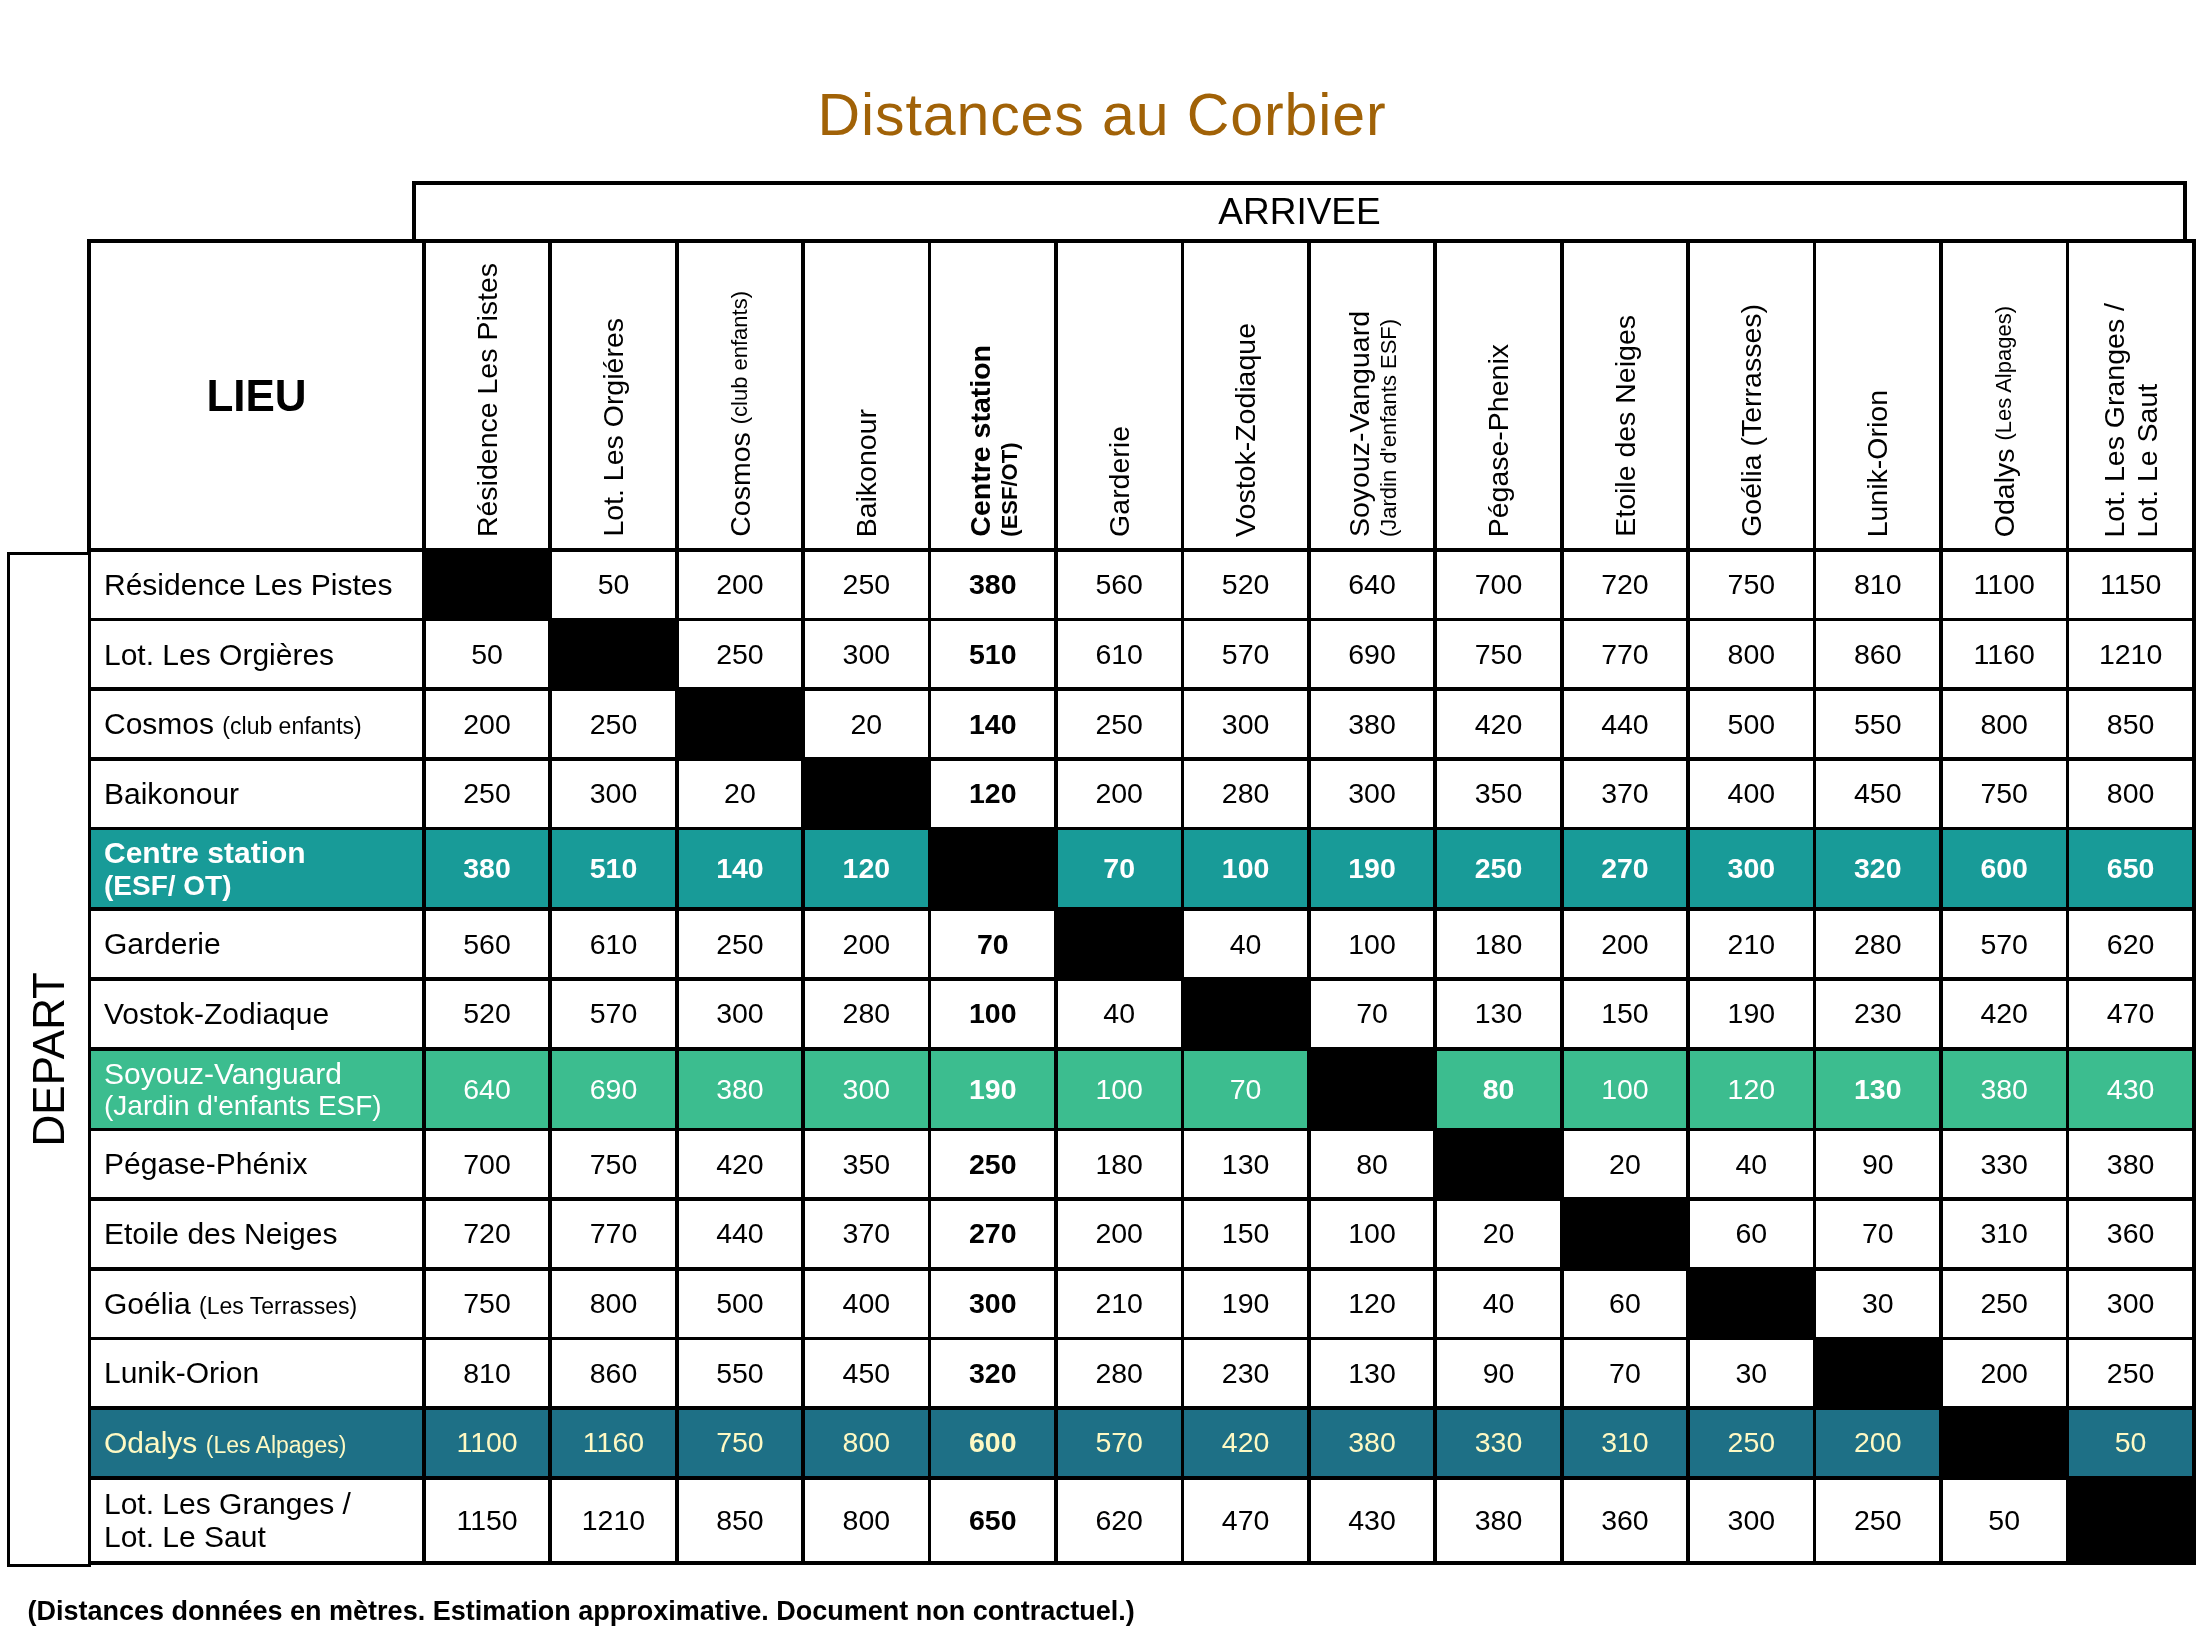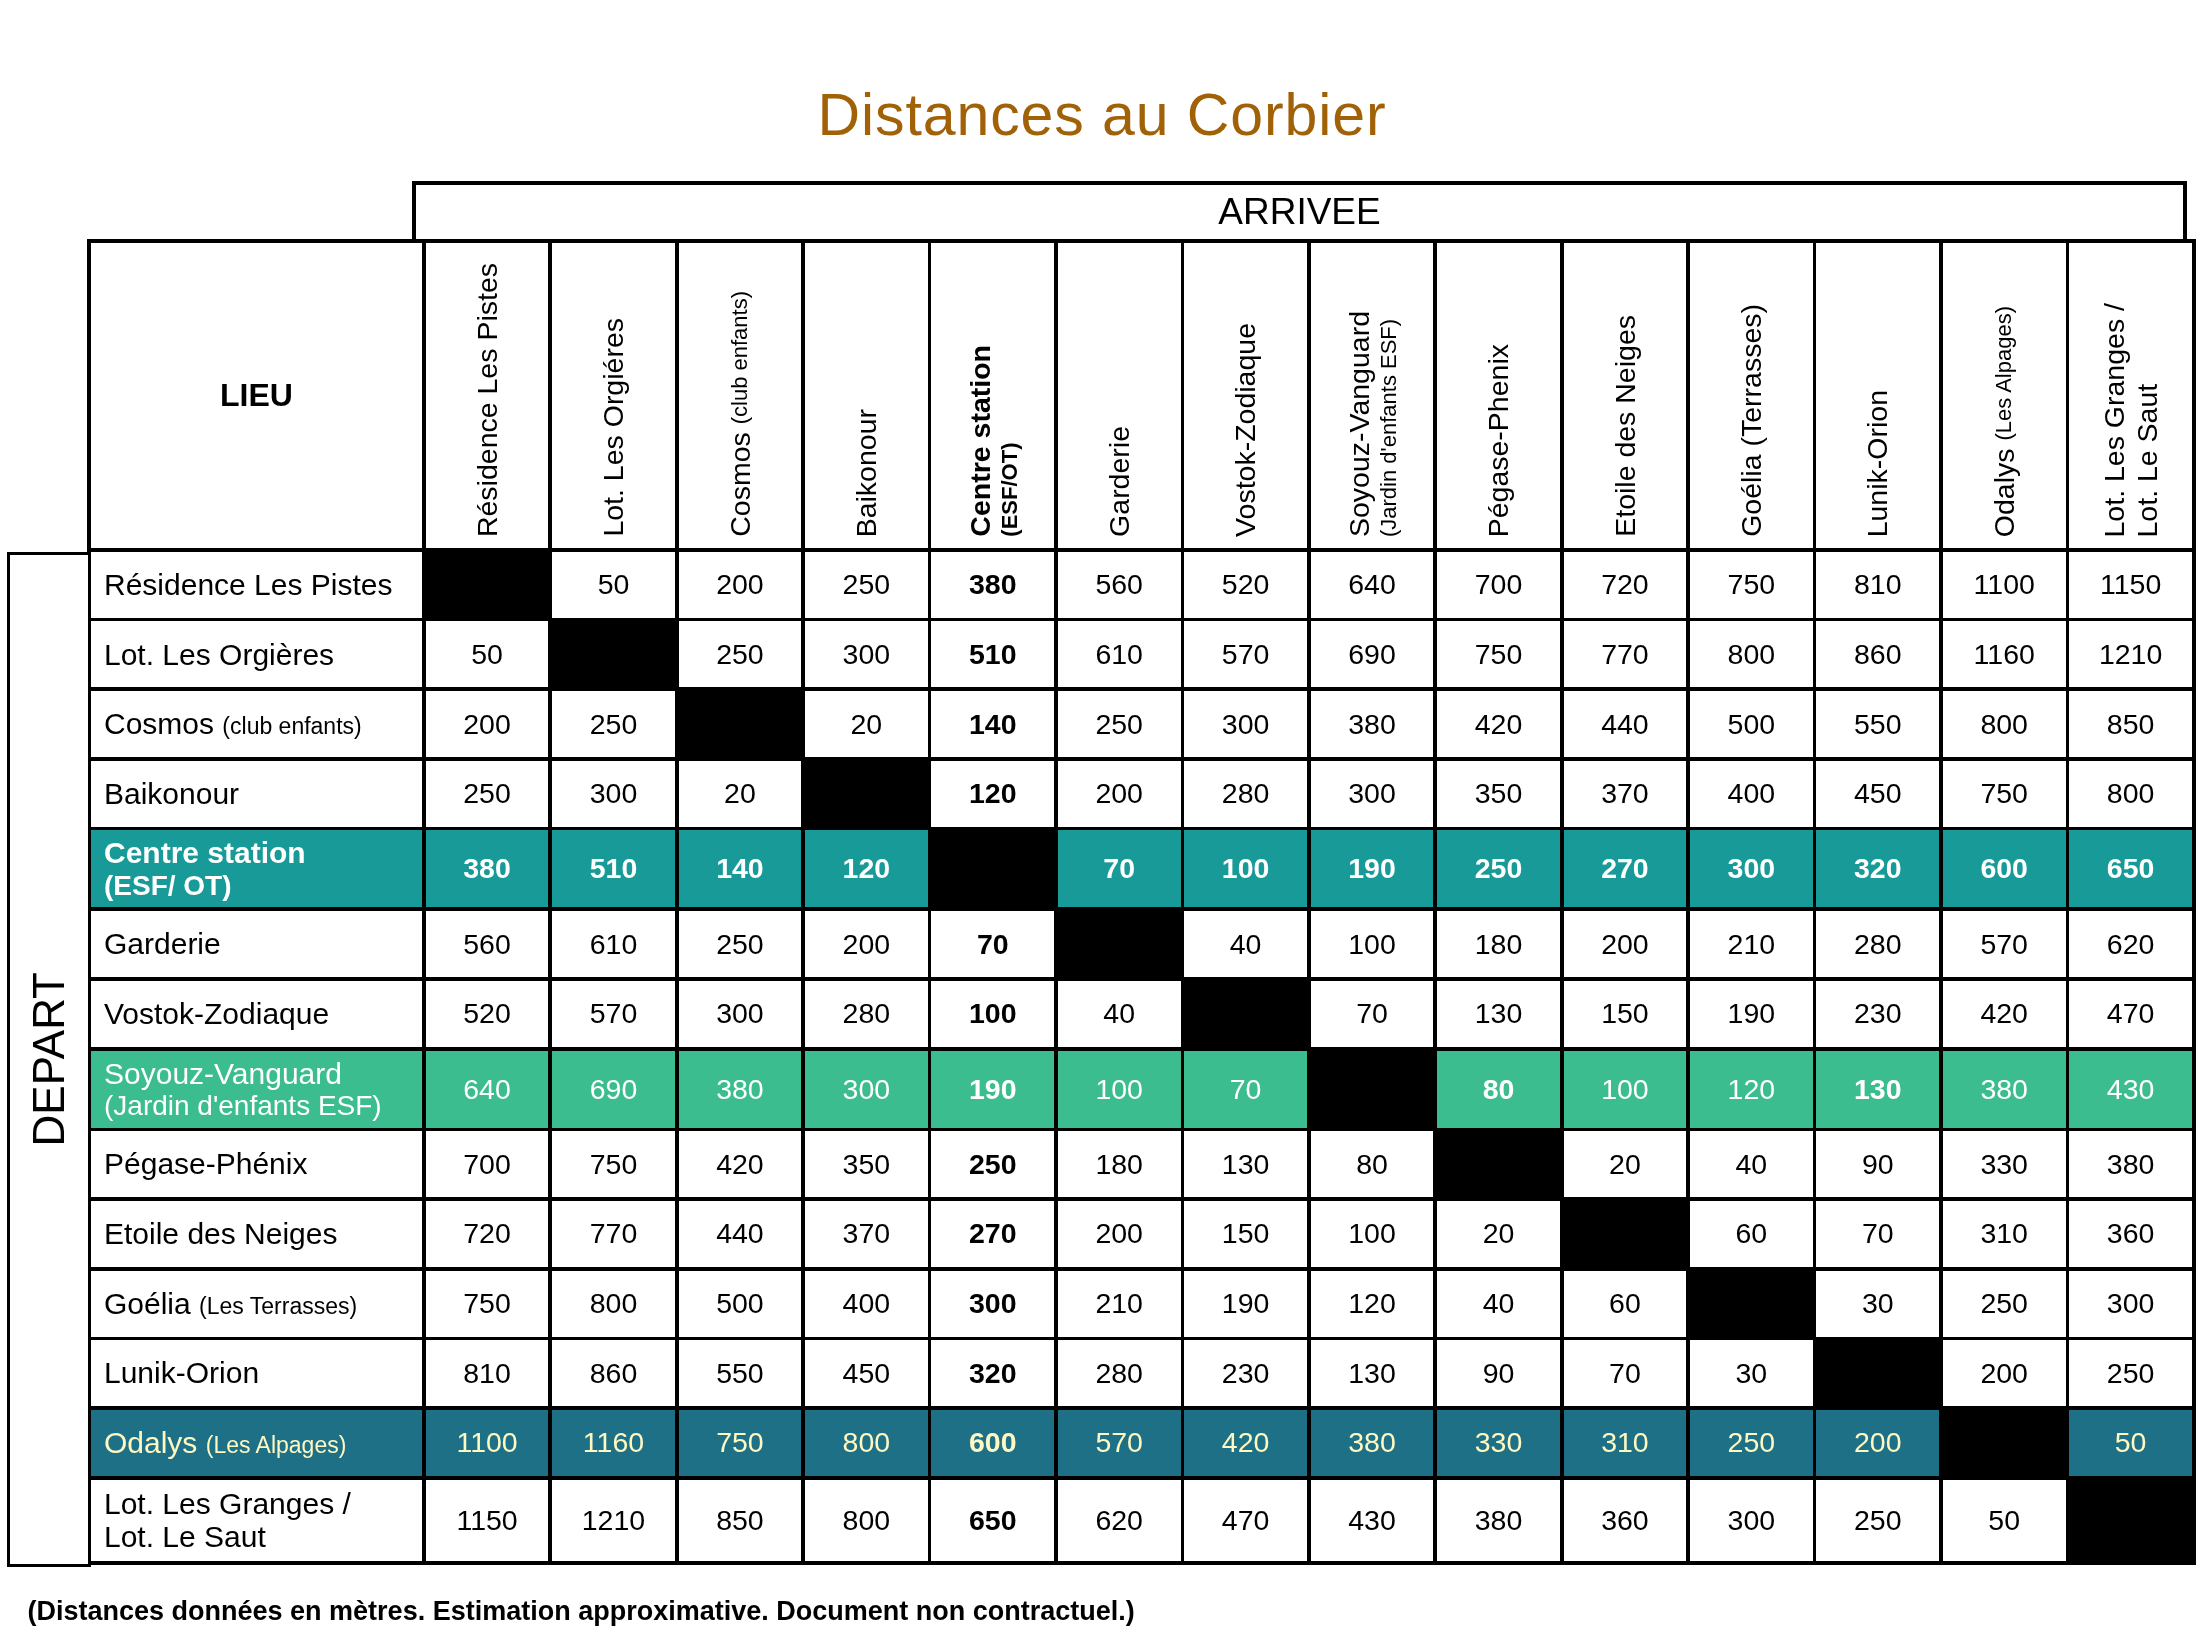--- a/index.html
+++ b/index.html
@@ -23,21 +23,21 @@
     display:grid;
     grid-template-columns:331px repeat(14,1fr);
     grid-template-rows:305px 66px 66px 66px 66px 77px 66px 66px 77px 66px 66px 66px 66px 66px 81px;
     gap:3.7px;
   }
   .cell{
     background:#fff;display:flex;align-items:center;justify-content:center;
     font-size:28.5px;overflow:hidden;
   }
   .lieu{
-    font-size:32px;font-weight:700;
+    font-size:44px;font-weight:700;
   }
   .hcell{
     align-items:flex-end;justify-content:center;padding-bottom:11px;box-sizing:border-box;
   }
   .rot{
     writing-mode:vertical-rl;transform:rotate(180deg);
     font-size:28.5px;line-height:1.15;text-align:left;white-space:nowrap;
   }
   .rot .sub{font-size:22px;font-weight:400;}
   .rot .sub.same{font-size:28.5px;}

